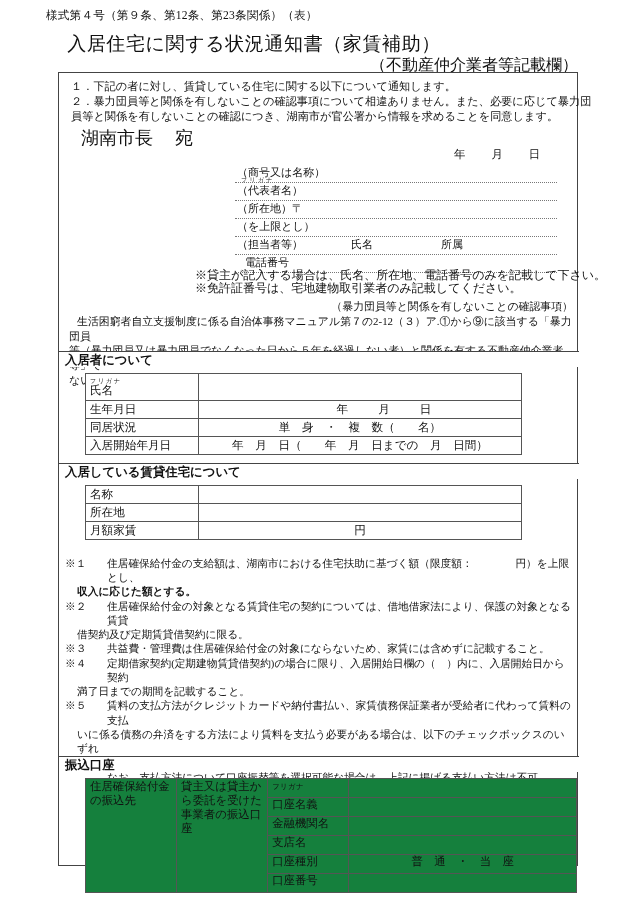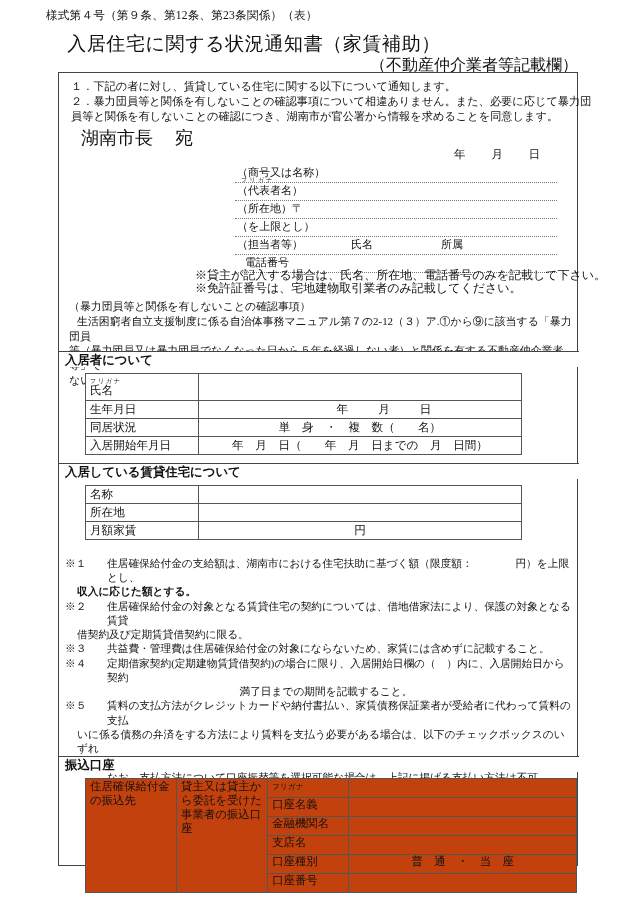--- a/index.html
+++ b/index.html
@@ -145,21 +145,21 @@
 
   
   .bd-block {
     position: absolute;
     left: 10px;
     top: 226px;
     width: 504px;
     font-size: 10.9px;
     line-height: 1.36;
   }
-  .bd-block .ttl { white-space: nowrap; }
+  .bd-block .ttl { white-space: nowrap; text-align: right; }
   .bd-block .body { text-indent: 8px; }
 
   
   .sec-head {
     position: absolute;
     left: 0;
     width: 520px;
     box-sizing: border-box;
     border-top: 1.2px solid #444;
     font-family: "DejaVu Sans", "Liberation Sans", sans-serif;
@@ -241,21 +241,21 @@
     border: 1px solid #333;
     box-sizing: border-box;
     background: #fff;
   }
 
   
   table.bank {
     position: absolute;
     border-collapse: collapse;
     font-size: 11.4px;
-    background: #c2410c;
+    background: #15803d;
   }
   table.bank td {
     border: 1px solid #555;
     padding: 1px 4px;
     vertical-align: top;
     height: 16px;
   }
   td.bk-a { width: 90px; vertical-align: top; line-height: 1.22; }
   td.bk-b { width: 90px; vertical-align: top; line-height: 1.22; }
   td.bk-lab {
@@ -400,21 +400,21 @@
       </div>
 
       <div class="note-item">
         <span class="mk">※３</span>
         <span class="tx">共益費・管理費は住居確保給付金の対象にならないため、家賃には含めずに記載すること。</span>
       </div>
 
       <div class="note-item">
         <span class="mk">※４</span>
         <span class="tx">定期借家契約(定期建物賃貸借契約)の場合に限り、入居開始日欄の（　）内に、入居開始日から契約</span>
-        <span class="tx" style="margin-left:-30px;text-align:center;">満了日までの期間を記載すること。</span>
+        <span class="tx" style="margin-left:-30px;">満了日までの期間を記載すること。</span>
       </div>
 
       <div class="note-item">
         <span class="mk">※５</span>
         <span class="tx">賃料の支払方法がクレジットカードや納付書払い、家賃債務保証業者が受給者に代わって賃料の支払</span>
         <span class="tx" style="margin-left:-30px;">いに係る債務の弁済をする方法により賃料を支払う必要がある場合は、以下のチェックボックスのいずれ</span>
         <span class="tx" style="margin-left:-30px;">かにチェックすること。</span>
       </div>
 
       <div class="note-plain" style="padding-left:44px;">なお、支払方法について口座振替等を選択可能な場合は、上記に掲げる支払い方法は不可。</div>

